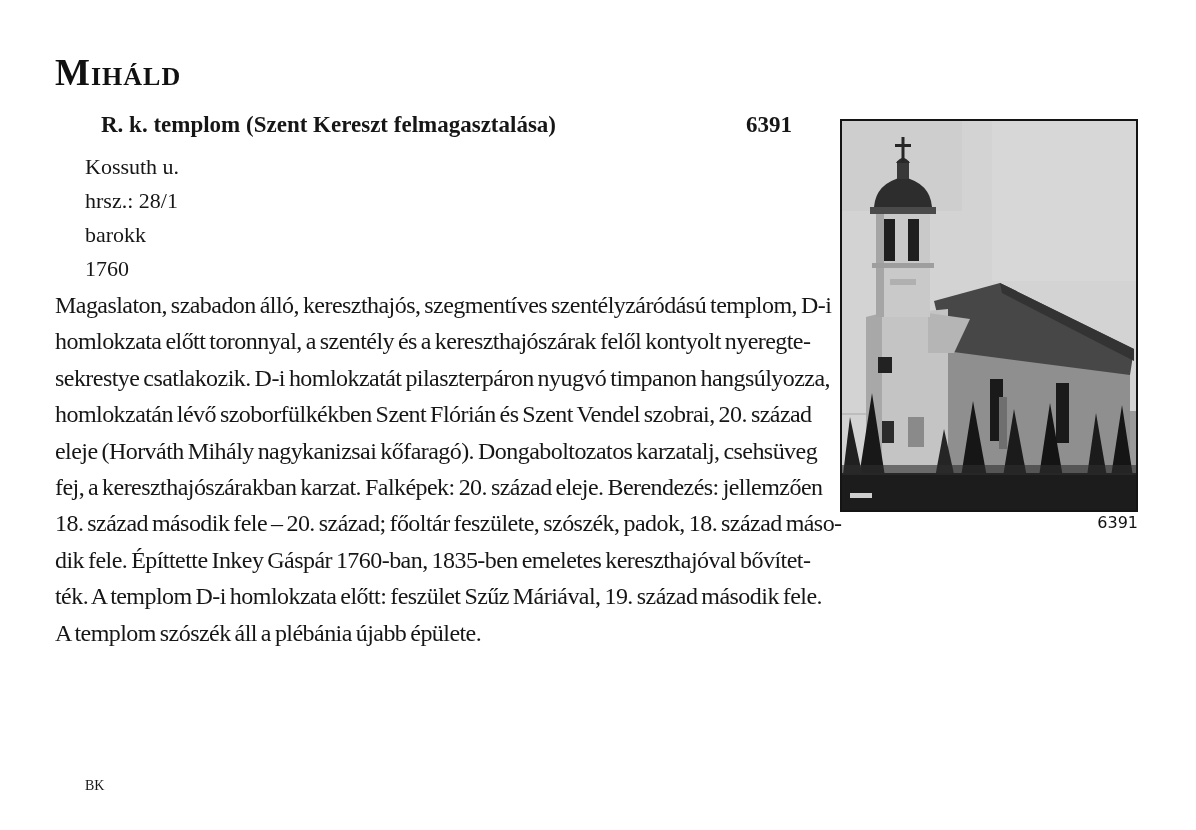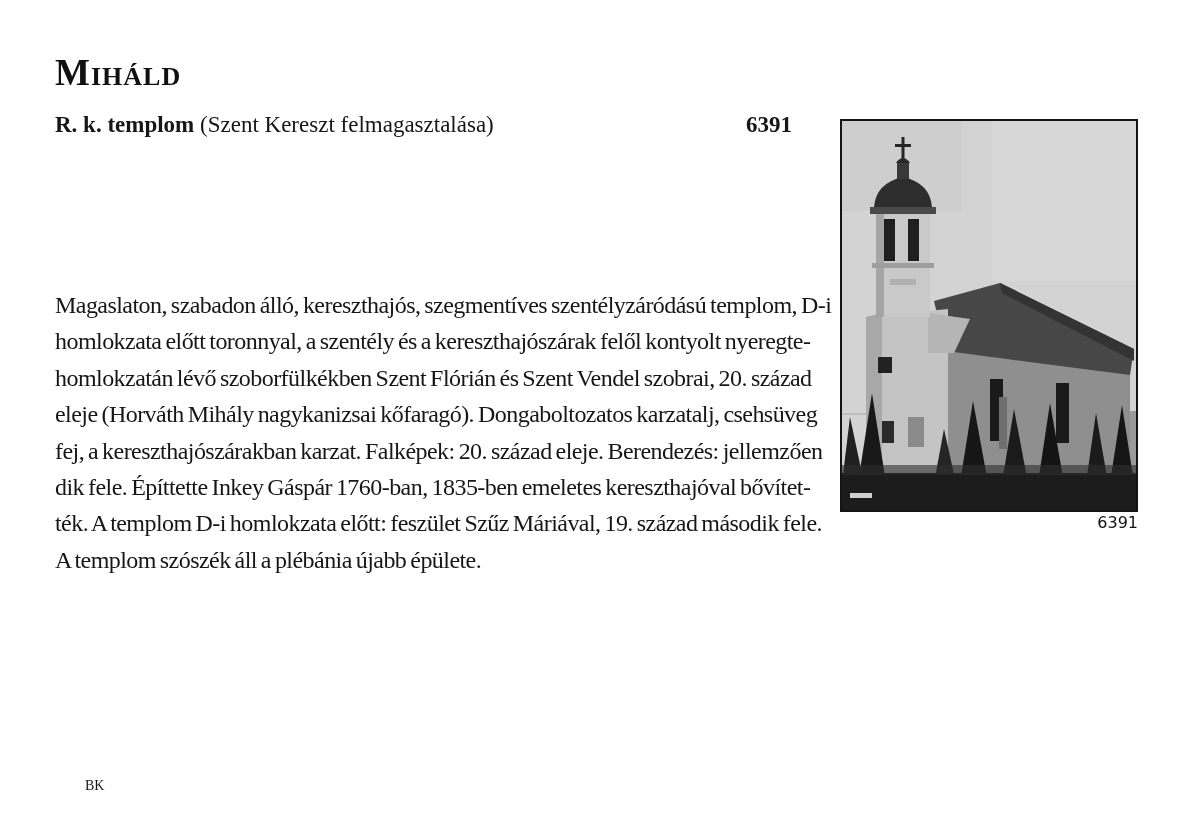--- a/index.html
+++ b/index.html
@@ -31,22 +31,22 @@
 
   
   .entry-header {
     position: absolute;
     left: 55px;
     top: 112px;
     width: 737px;
     font-size: 23px;
     white-space: nowrap;
   }
-  .entry-name { font-weight: bold; }
-  .entry-name-suffix { font-weight: normal; }
+  .entry-name { font-weight: bold; margin-left: 46px; }
+  .entry-name-suffix { font-weight: bold; }
   .entry-number {
     position: absolute;
     right: 0;
     top: 0;
     font-weight: bold;
     font-size: 23px;
   }
 
   
   .entry-details {
@@ -114,27 +114,35 @@
 
 <div id="page">
 
   <h1 class="page-title">Miháld</h1>
 
   <div class="entry-header">
     <span class="entry-name">R. k. templom</span><span class="entry-name-suffix"> (Szent Kereszt felmagasztalása)</span>
     <span class="entry-number">6391</span>
   </div>
 
+  <div class="entry-details">
+    <div>Kossuth u.</div>
+    <div>hrsz.: 28/1</div>
+    <div>barokk</div>
+    <div>1760</div>
+  </div>
 
   <div class="entry-body">
     <div class="body-line">Magaslaton, szabadon álló, kereszthajós, szegmentíves szentélyzáródású templom, D-i</div>
     <div class="body-line">homlokzata előtt toronnyal, a szentély és a kereszthajószárak felől kontyolt nyeregte-</div>
+    <div class="body-line">sekrestye csatlakozik. D-i homlokzatát pilaszterpáron nyugvó timpanon hangsúlyozza,</div>
     <div class="body-line">homlokzatán lévő szoborfülkékben Szent Flórián és Szent Vendel szobrai, 20. század</div>
     <div class="body-line">eleje (Horváth Mihály nagykanizsai kőfaragó). Dongaboltozatos karzatalj, csehsüveg</div>
     <div class="body-line">fej, a kereszthajószárakban karzat. Falképek: 20. század eleje. Berendezés: jellemzően</div>
+    <div class="body-line">18. század második fele – 20. század; főoltár feszülete, szószék, padok, 18. század máso-</div>
     <div class="body-line">dik fele. Építtette Inkey Gáspár 1760-ban, 1835-ben emeletes kereszthajóval bővítet-</div>
     <div class="body-line">ték. A templom D-i homlokzata előtt: feszület Szűz Máriával, 19. század második fele.</div>
     <div class="body-line no-justify">A templom szószék áll a plébánia újabb épülete.</div>
   </div>
 
   <div class="entry-signature">BK</div>
 
   <div class="photo-frame">
     <svg viewBox="0 0 294 389" preserveAspectRatio="none">
 

